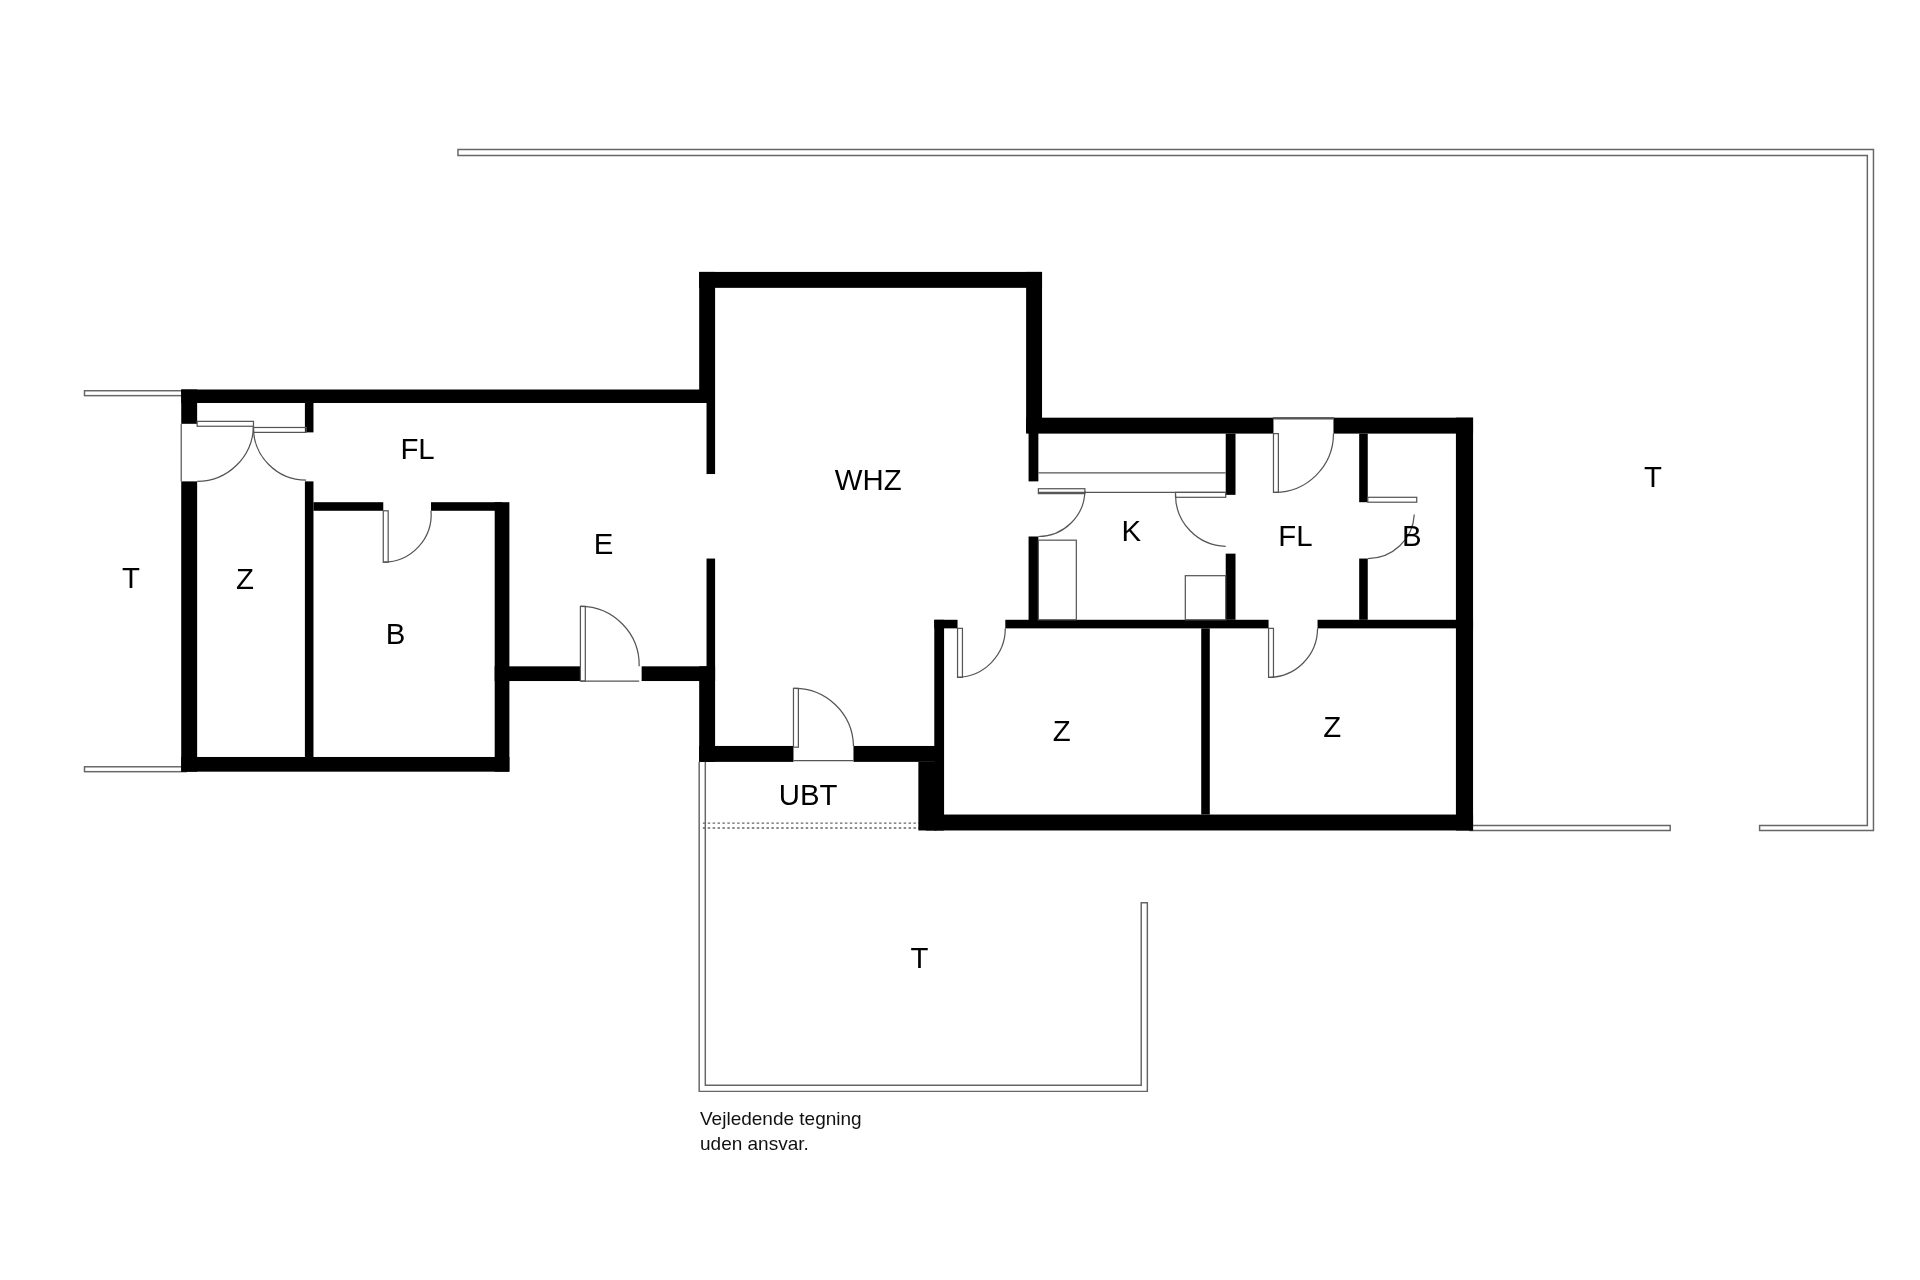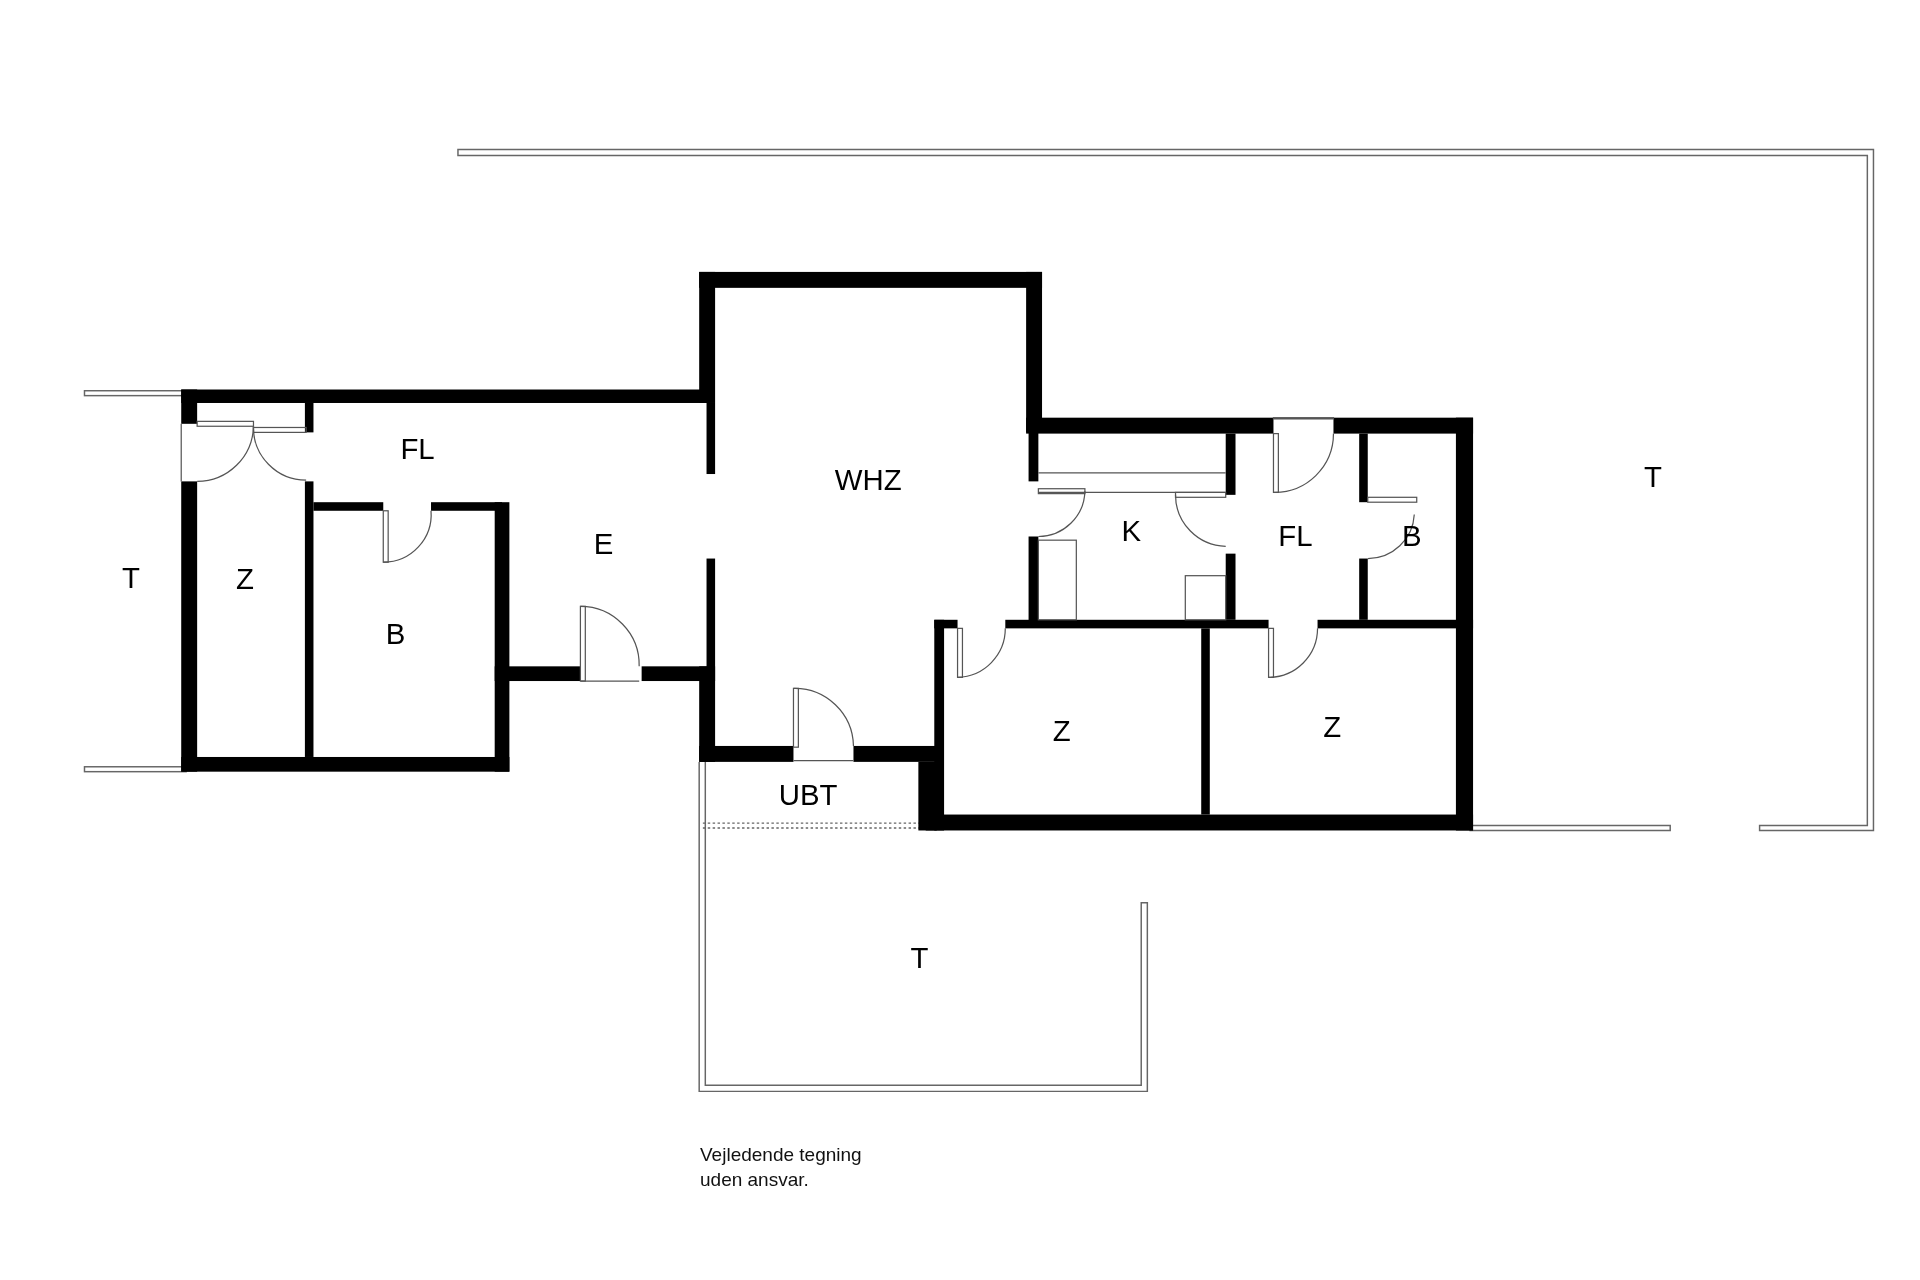--- a/index.html
+++ b/index.html
@@ -1,19 +1,19 @@
 <!DOCTYPE html>
 <html><head>
 <meta charset="utf-8">
 <style>
   html, body { margin:0; padding:0; background:#ffffff; }
   body { width:1920px; height:1280px; overflow:hidden; position:relative; }
   #plan { position:absolute; left:0; top:0; width:1920px; height:1280px; }
   .lbl { font-family:"Liberation Sans", sans-serif; fill:#000; }
-  .note { position:absolute; left:700px; top:1142px; font-family:"Liberation Sans", sans-serif; font-size:19px; line-height:25px; color:#111; }
+  .note { position:absolute; left:700px; top:1106px; font-family:"Liberation Sans", sans-serif; font-size:19px; line-height:25px; color:#111; }
 </style>
 </head>
 <body>
 
 <svg id="plan" viewBox="0 0 1568 1045" preserveAspectRatio="none" xmlns="http://www.w3.org/2000/svg">
 
   <g fill="none" stroke="#666" stroke-width="1.2">
 
     <path d="M374 122 H1530 V678 H1437 V674 H1525 V127 H374 Z"></path>
 

